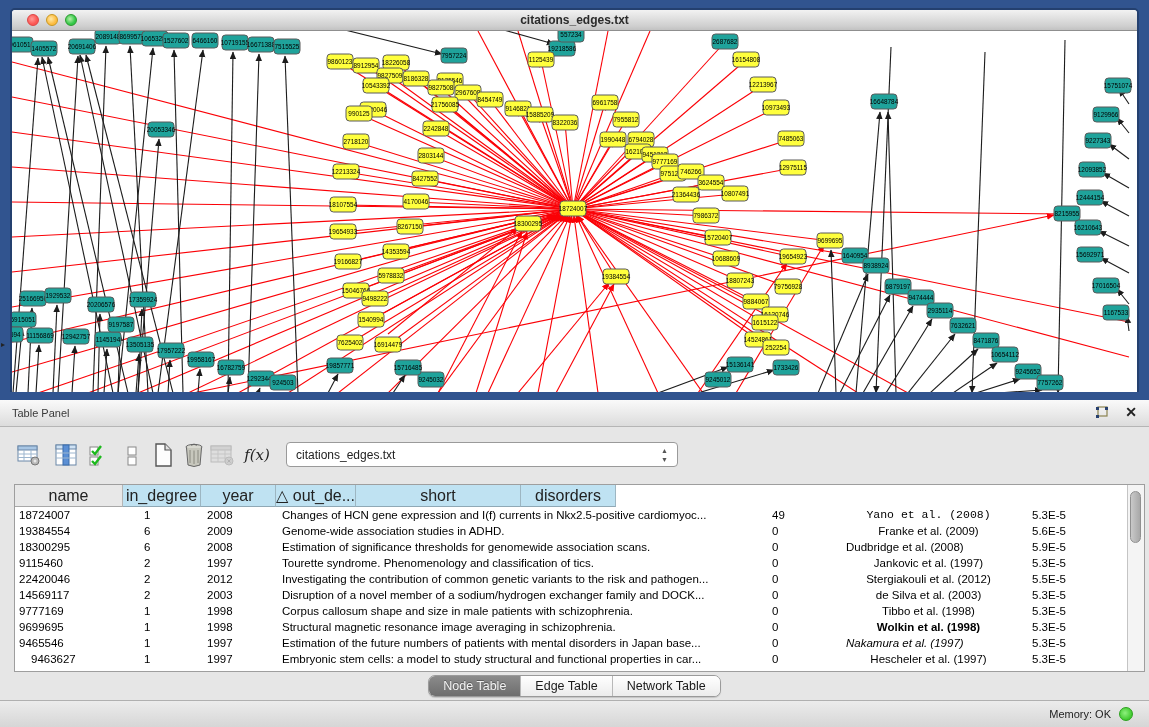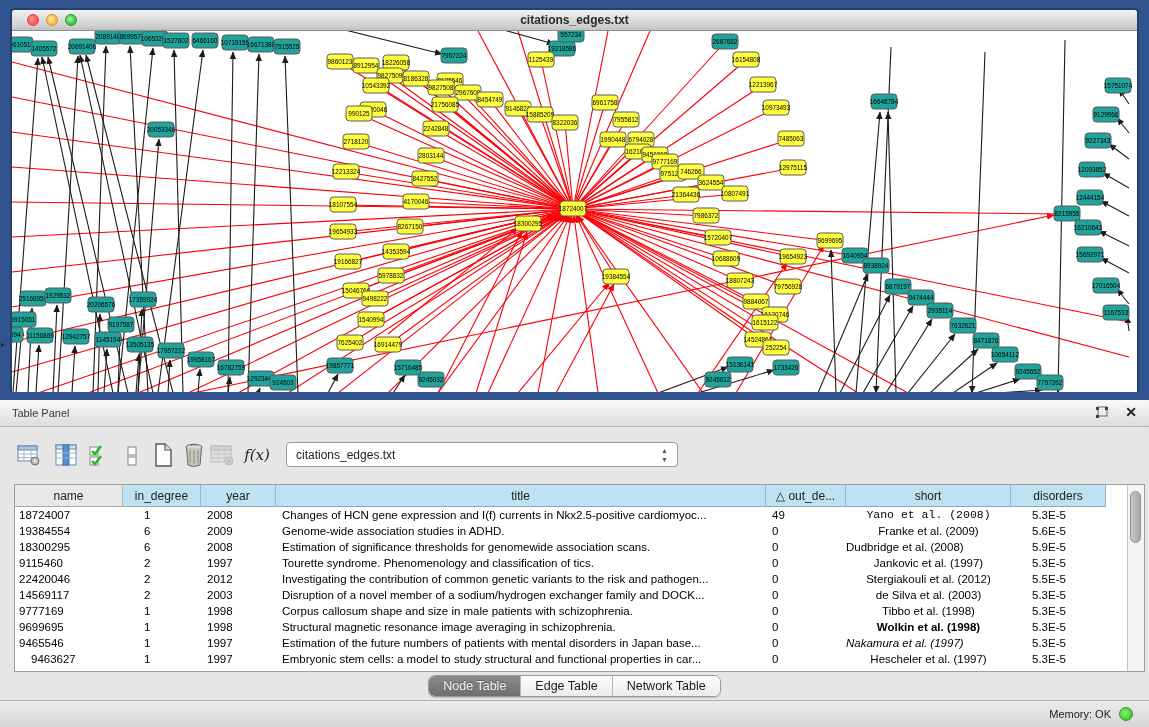--- a/index.html
+++ b/index.html
@@ -28,21 +28,21 @@
 
   #toolbar { position:absolute; left:0; top:27px; width:100%; height:55px; }
   .tbtn { position:absolute; top:14px; width:26px; height:28px; display:flex; align-items:center; justify-content:center; cursor:pointer; }
   #fx-btn { font-family:"DejaVu Serif",serif; font-style:italic; font-size:15px; color:#222; }
   #combo { position:absolute; left:286px; top:15px; width:392px; height:25px; background:#fff; border:1px solid #9a9a9a; border-radius:4px; }
   #combo-text { position:absolute; left:9px; top:5px; font-size:12px; color:#222; }
   #combo-stepper { position:absolute; right:9px; top:3px; font-size:7px; color:#555; line-height:9px; text-align:center; }
 
   #grid { position:absolute; left:14px; top:84px; width:1131px; height:188px; background:#fff; border:1px solid #9e9e9e; }
   #grid-head { position:absolute; left:0; top:0; height:22px; width:1113px; display:flex; }
-  .hcell { height:22px; border-right:1px solid #9db6c2; border-bottom:1px solid #8fa8b5; background:#bfe2f2; font-size:12px; color:#222; display:flex; align-items:center; justify-content:center; overflow:hidden; white-space:nowrap; }
+  .hcell { height:22px; border-right:1px solid #9db6c2; border-bottom:1px solid #8fa8b5; background:#bfe2f2; font-size:16px; color:#222; display:flex; align-items:center; justify-content:center; overflow:hidden; white-space:nowrap; }
   .hcell.first { background:#e8e8e8; border-right:1px solid #b5b5b5; border-bottom:1px solid #a8a8a8; }
   #grid-body { position:absolute; left:0; top:22px; width:1113px; }
   .grow { display:flex; height:16px; }
   .gcell { font-size:11.5px; color:#000; white-space:nowrap; overflow:hidden; height:16px; line-height:16px; }
   #vscroll { position:absolute; right:0; top:0; width:17px; height:186px; background:#f4f4f4; border-left:1px solid #c4c4c4; }
   #vthumb { position:absolute; left:2px; top:6px; width:11px; height:52px; background:linear-gradient(90deg,#c9c9c9,#a8a8a8); border:1px solid #909090; border-radius:6px; }
 
   #tabbar { position:absolute; left:0; top:272px; width:100%; height:28px; display:flex; align-items:center; justify-content:center; }
   #tabgroup { display:flex; border:1px solid #9a9a9a; border-radius:7px; overflow:hidden; background:#fff; box-shadow:0 1px 1px rgba(0,0,0,.15); }
   .tab { padding:3px 14px; font-size:12.5px; color:#1a1a1a; background:linear-gradient(#ffffff,#ececec); border-right:1px solid #b8b8b8; cursor:pointer; }
@@ -828,21 +828,20 @@
         <span id="combo-text">citations_edges.txt</span>
         <span id="combo-stepper">▲<br>▼</span>
       </div>
     </div>
 
     <div id="grid">
       <div id="grid-head">
           <div class="hcell first" style="width: 108px;">name</div>
           <div class="hcell" style="width: 78px;">in_degree</div>
           <div class="hcell" style="width: 75px;">year</div>
-          <div class="hcell" style="width: 490px;">title</div>
           <div class="hcell" style="width: 80px;">△ out_de...</div>
           <div class="hcell" style="width: 165px;">short</div>
           <div class="hcell" style="width: 95px;">disorders</div>
         </div>
       <div id="grid-body">
           <div class="grow">
             <div class="gcell" style="width: 108px; text-align: left; padding-left: 4px;">18724007</div>
             <div class="gcell" style="width: 78px; text-align: left; padding-left: 21px;">1</div>
             <div class="gcell" style="width: 75px; text-align: left; padding-left: 6px;">2008</div>
             <div class="gcell" style="width: 490px; text-align: left; padding-left: 6px;">Changes of HCN gene expression and I(f) currents in Nkx2.5-positive cardiomyoc...</div>

